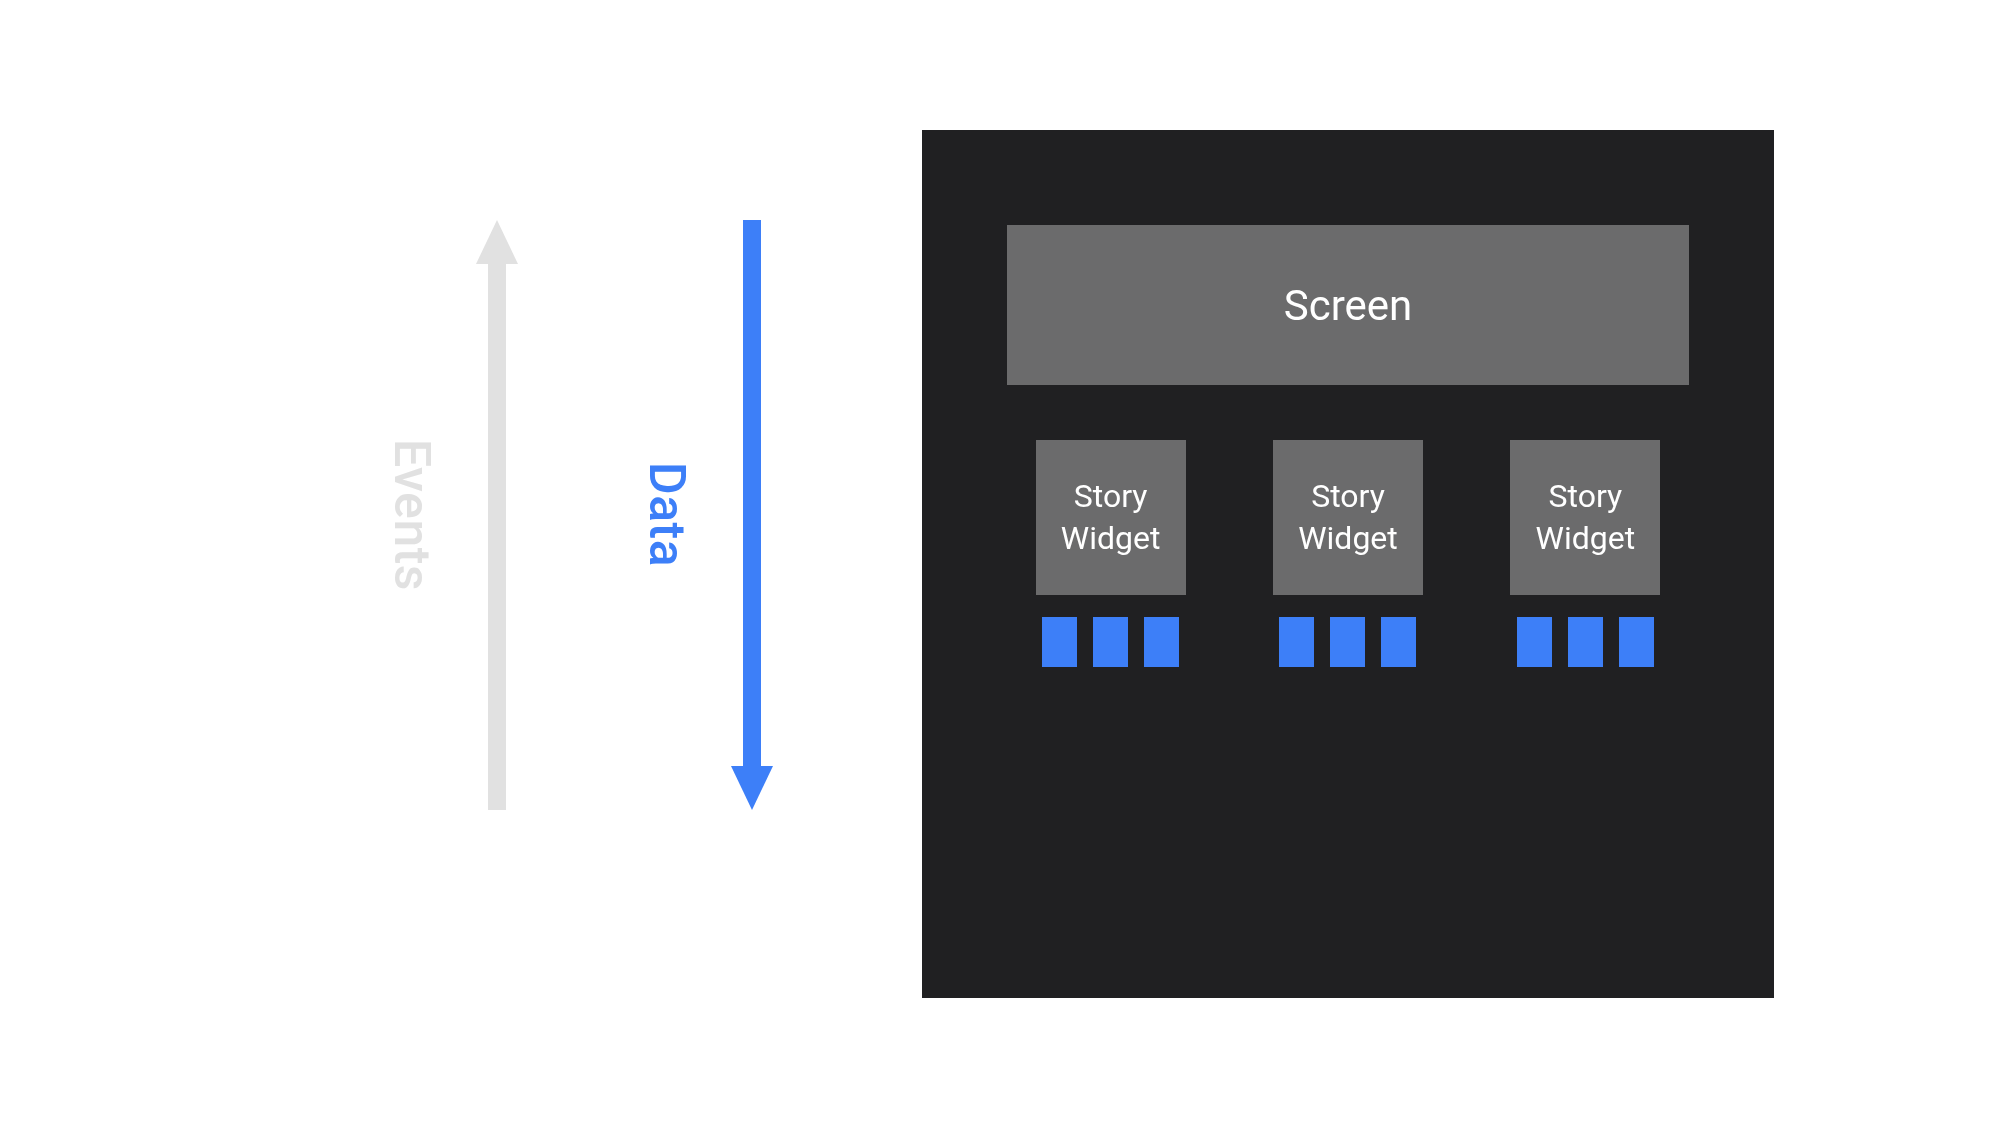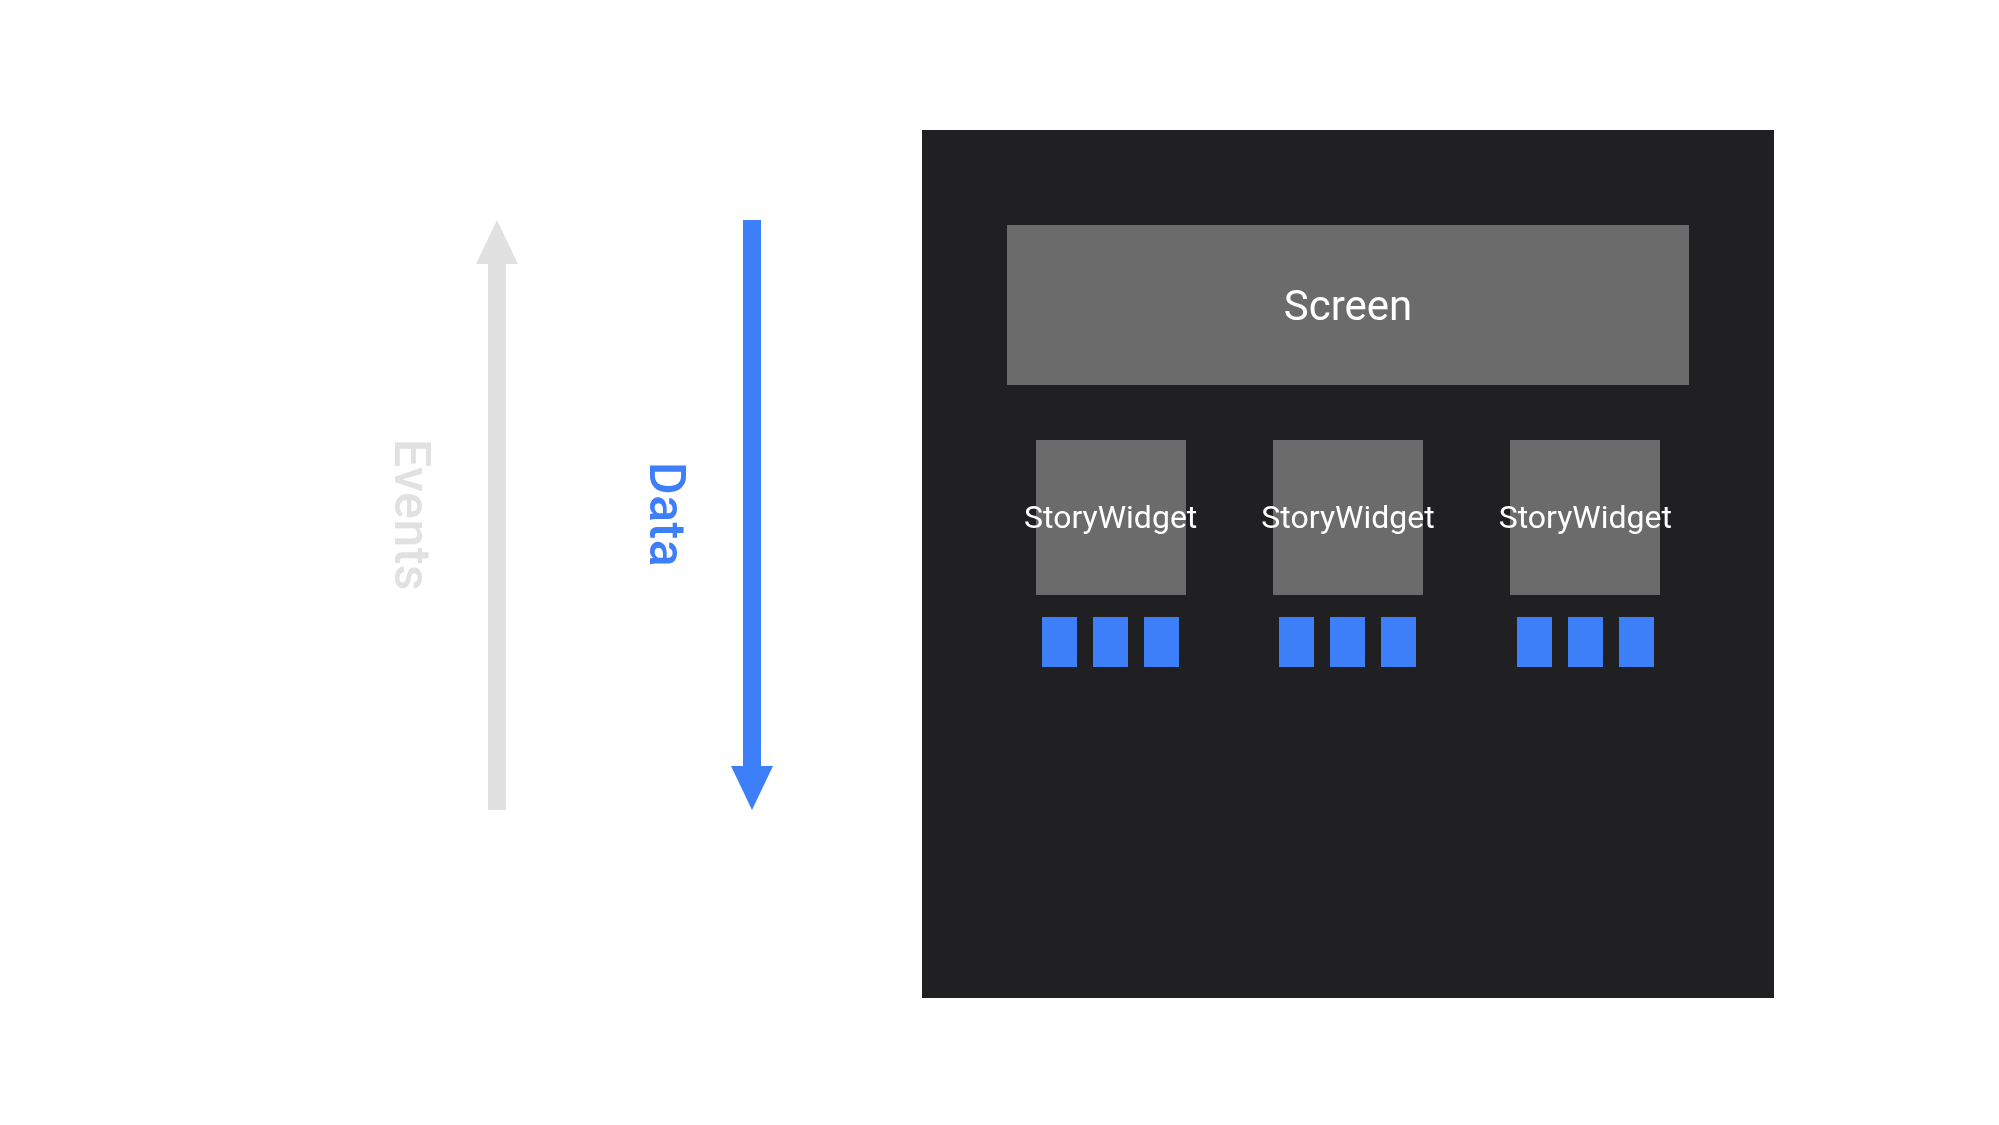--- a/index.html
+++ b/index.html
@@ -81,21 +81,21 @@
     flex: 1;
     display: flex;
     flex-direction: column;
     align-items: center;
   }
   .story-box {
     width: 150px;
     height: 155px;
     background: #6B6B6C;
     display: flex;
-    flex-direction: row;
+    flex-direction: column;
     align-items: center;
     justify-content: center;
     color: #fff;
     font-size: 32px;
     line-height: 1.3;
     text-align: center;
     margin-bottom: 22px;
   }
   .chip-row {
     display: flex;

